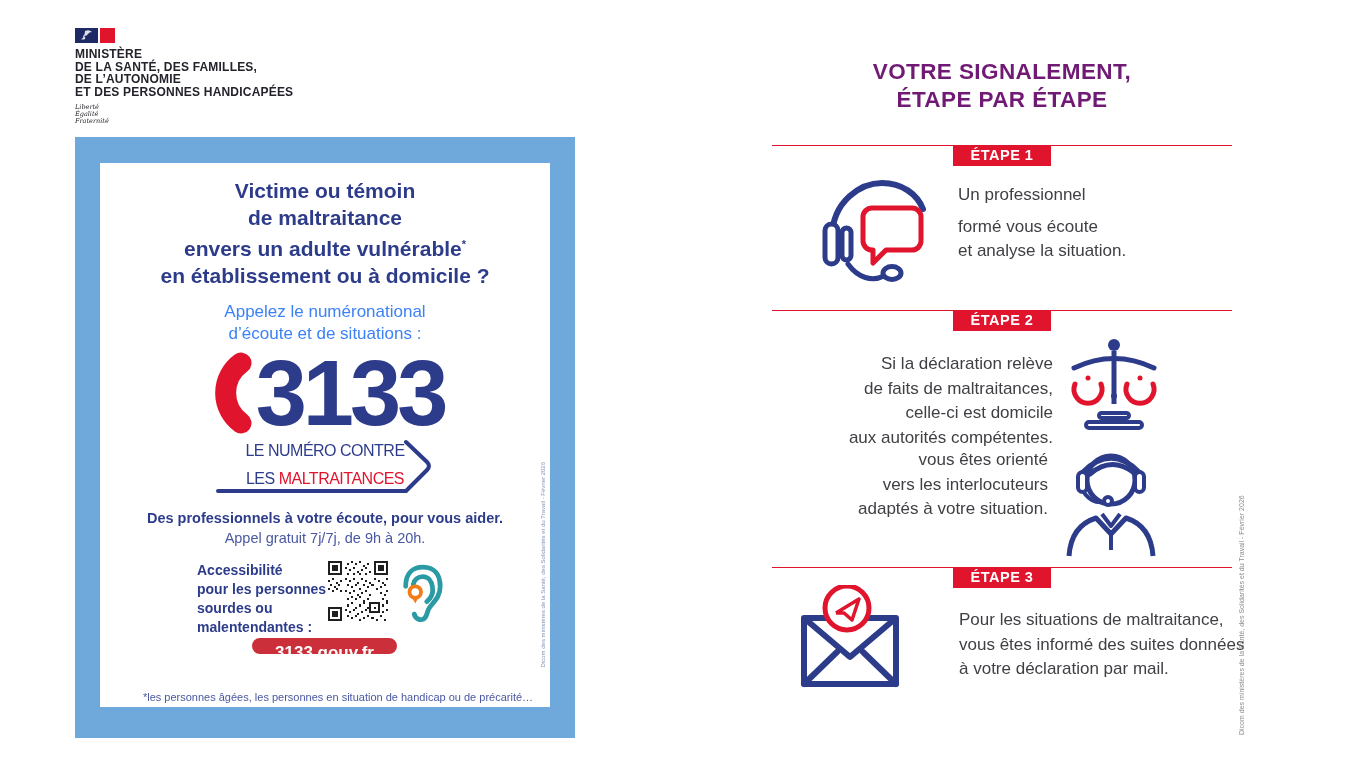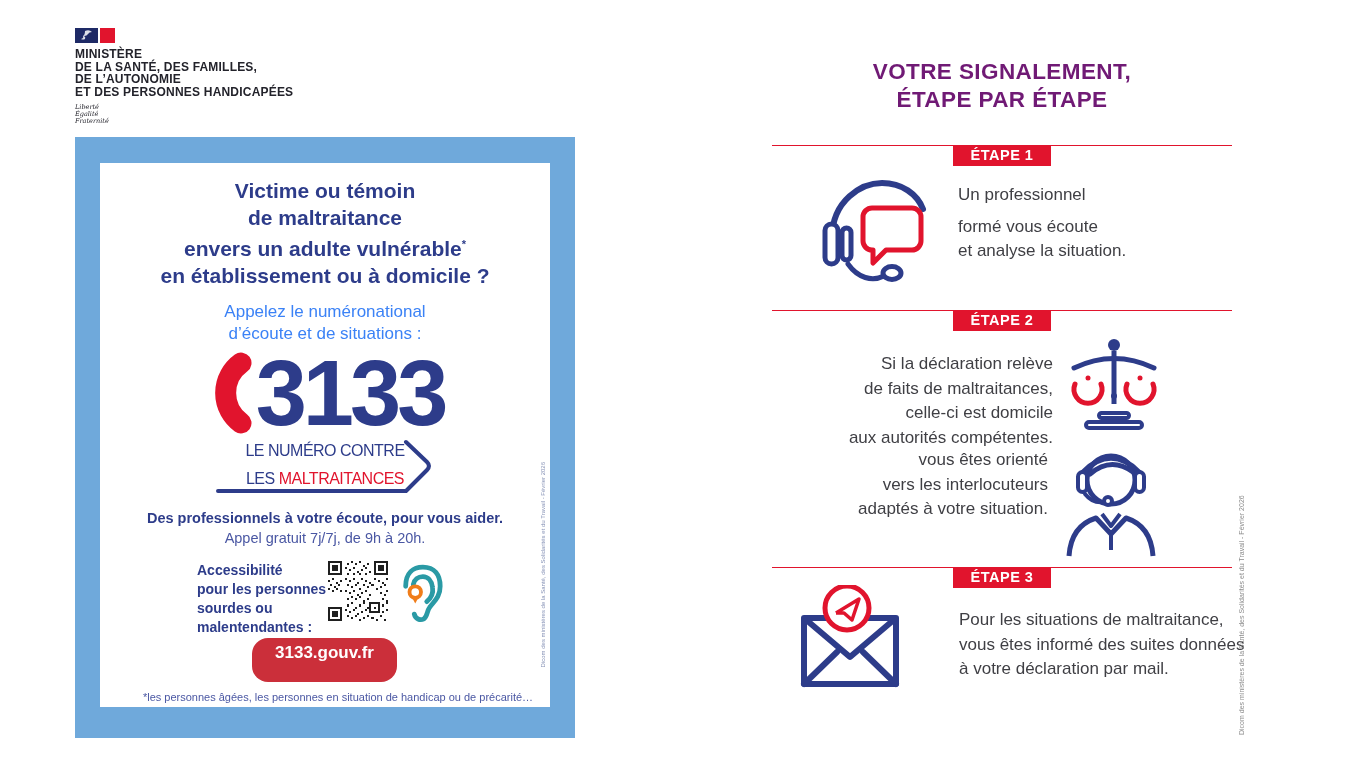--- a/index.html
+++ b/index.html
@@ -23,21 +23,21 @@
   .number-row{margin-top:6px;height:84px;display:flex;align-items:center;justify-content:center;gap:4px;text-align:right;}
   .big-number{font-size:92px;line-height:80px;font-weight:bold;color:#2d3c8a;letter-spacing:-4px;}
   .tagline{position:relative;margin-top:2px;font-size:16px;line-height:28px;font-weight:normal;color:#2d3c8a;letter-spacing:-.5px;}
   .tagline .red{color:#e1142d;}
   .tagline-arrow{position:absolute;left:108px;top:2px;pointer-events:none;}
   .pros{margin-top:16px;font-size:14.5px;font-weight:bold;color:#2d3c8a;line-height:18px;}
   .hours{margin-top:2px;font-size:14.5px;color:#4a57a3;line-height:18px;}
   .access-text{position:absolute;left:97px;top:398px;text-align:left;font-size:14px;font-weight:bold;color:#2d3c8a;line-height:19px;}
   .qr{position:absolute;left:228px;top:398px;width:60px;height:60px;}
   .ear{position:absolute;left:298px;top:400px;width:46px;height:60px;}
-  .site-button{position:absolute;left:152px;top:475px;width:145px;height:44px;background:#cb2f3a;border-radius:16px;color:#ffffff;font-size:17px;font-weight:bold;line-height:30px;text-align:center;cursor:pointer;}
+  .site-button{position:absolute;left:152px;top:475px;width:145px;height:16px;background:#cb2f3a;border-radius:16px;color:#ffffff;font-size:17px;font-weight:bold;line-height:30px;text-align:center;cursor:pointer;}
   .footnote{position:absolute;left:28px;top:528px;width:420px;font-size:11px;color:#4a57a3;text-align:center;}
   .card-credit{position:absolute;right:4px;bottom:40px;writing-mode:vertical-rl;transform:rotate(180deg);font-size:6px;color:#8591b5;white-space:nowrap;}
 
   
   .steps-title{position:absolute;left:772px;top:58px;width:460px;text-align:center;font-size:22.5px;line-height:28px;font-weight:600;color:#701a75;letter-spacing:.4px;}
   .step-rule{position:absolute;left:772px;width:460px;border-top:1.5px solid #e1142d;}
   .step-badge-row{position:absolute;left:772px;width:460px;display:flex;justify-content:center;}
   .step-badge{background:#e1142d;color:#ffffff;font-size:14.5px;font-weight:bold;letter-spacing:.5px;padding:0 18px;height:21px;line-height:21px;}
   .step-text{position:absolute;font-size:17px;line-height:24.5px;color:#3f3f44;}
   .step-text .gap{margin-bottom:7px;}

